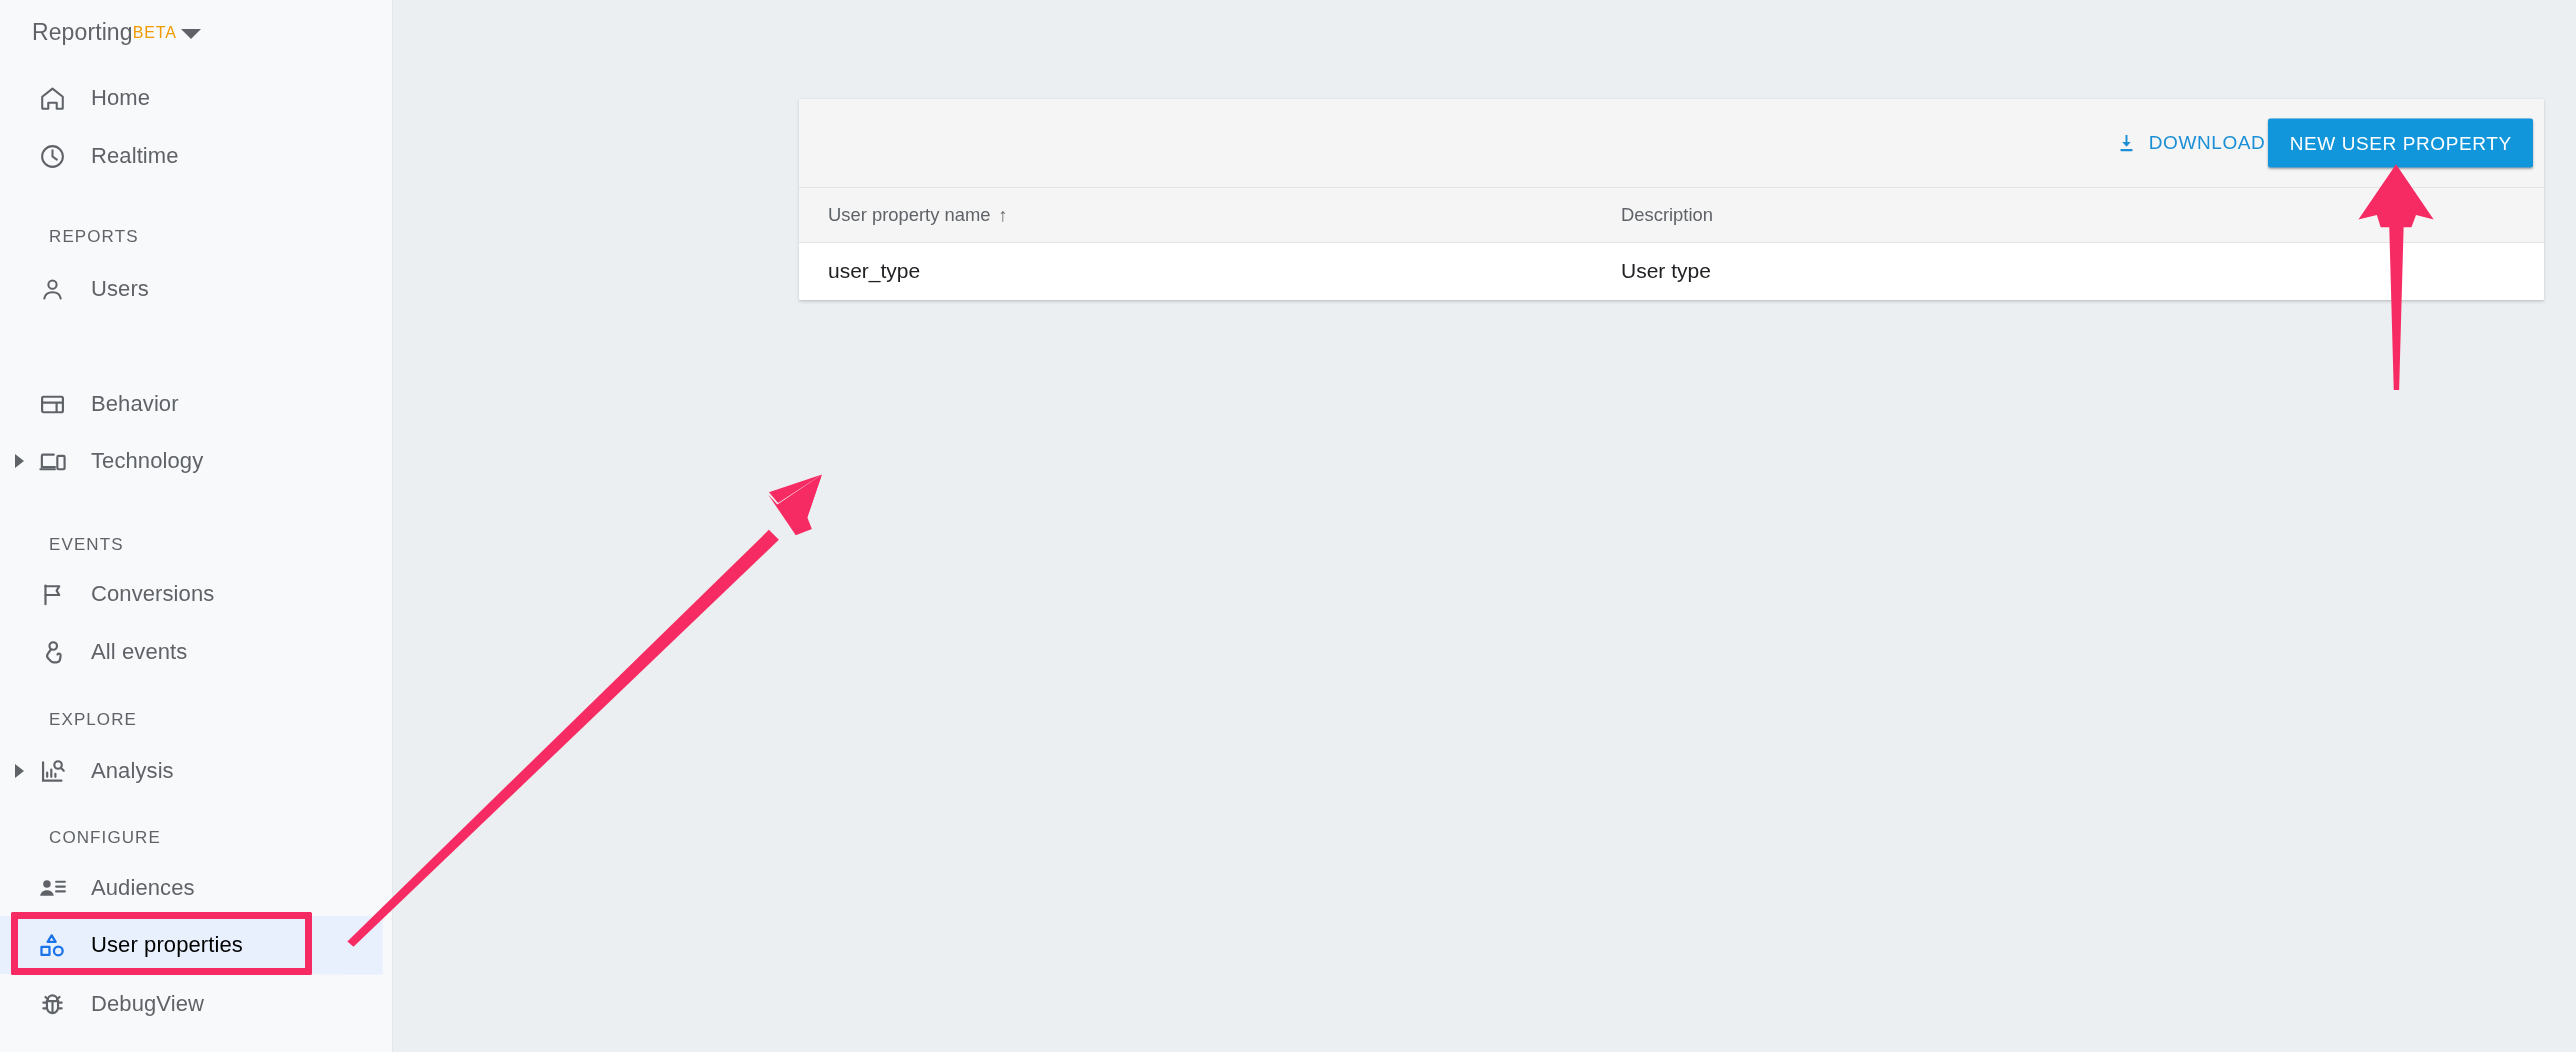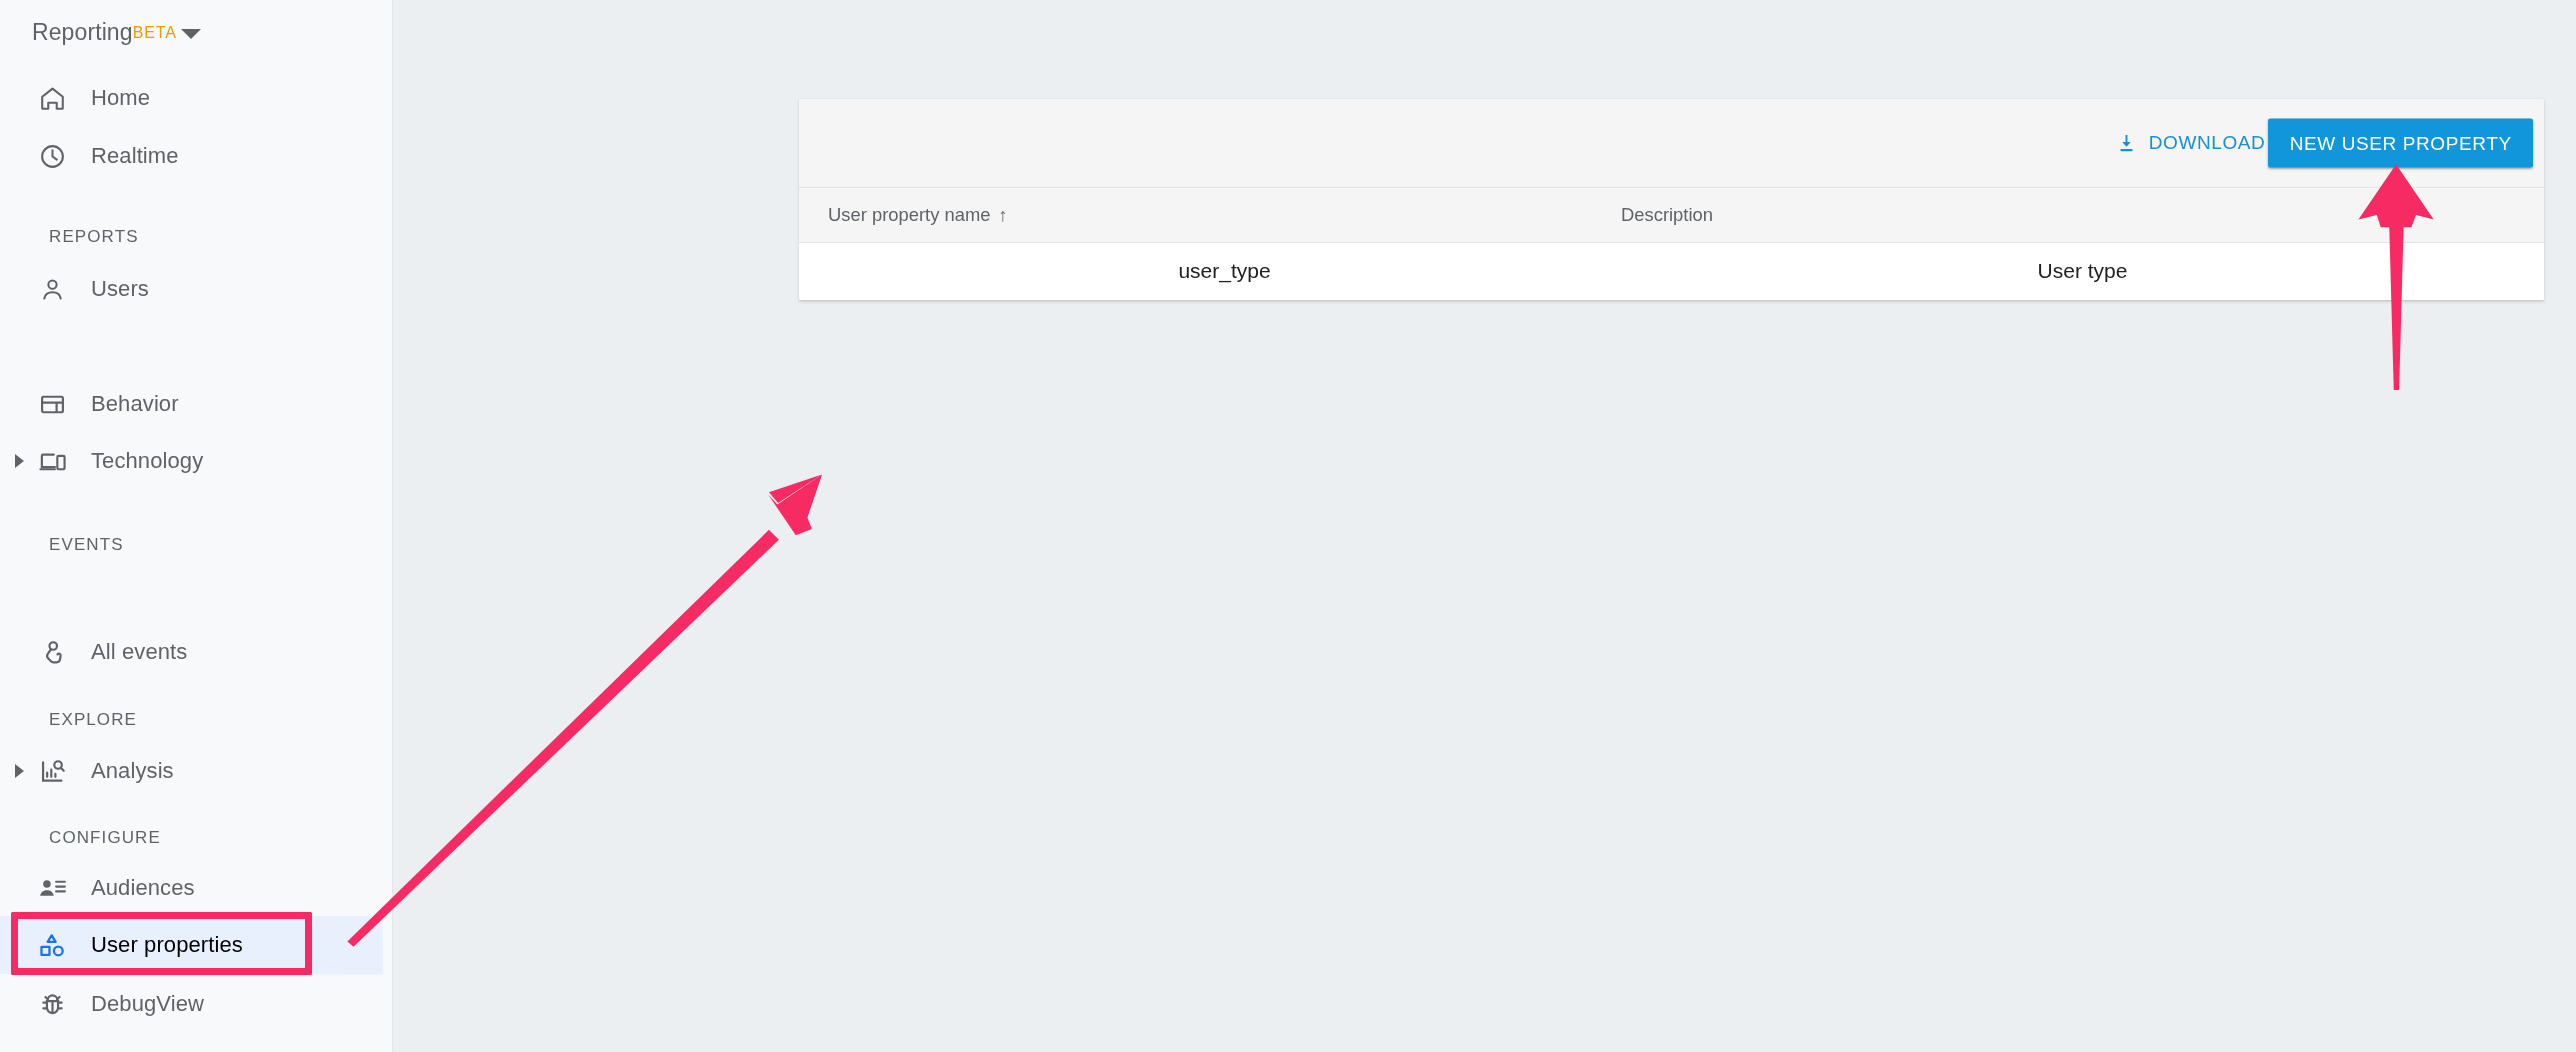--- a/index.html
+++ b/index.html
@@ -93,21 +93,21 @@
     height: 49px; padding: 0 21.5px;
     background: #1196db; color: #ffffff;
     border: none; border-radius: 2.3px; cursor: pointer;
     font-size: 19px; letter-spacing: 0.6px; text-transform: uppercase;
     box-shadow: 0 1.5px 3.1px rgba(0,0,0,0.22), 0 0.8px 1.5px rgba(0,0,0,0.14);
     white-space: nowrap;
     font-family: "Liberation Sans", sans-serif;
   }
 
   #table { width: 100%; }
-  .trow { display: flex; align-items: center; height: 55px; text-align: center; }
+  .trow { display: flex; align-items: center; height: 55px; }
   #table-header-row { background: #f5f5f5; border-bottom: 0.8px solid #e4e4e4; }
   #table-header-row .cell {
     font-size: 18.4px; color: #5f6368; display: flex; align-items: center; gap: 7.7px;
   }
   .tbody-row { background: #ffffff; height: 55px; }
   .tbody-row .cell { font-size: 21px; color: #202124; }
   .col-name { flex: 0 0 822px; padding-left: 29px; }
   .col-desc { flex: 1 1 auto; }
   .sort-arrow { font-size: 18.4px; color: #5f6368; line-height: 1; }
 
@@ -182,20 +182,29 @@
           <path d="M14 16.6H3.2V7.2c0-.5.4-.9.9-.9h9"></path>
           <path d="M2 18.4h12"></path>
           <rect x="16" y="7.4" width="6" height="11" rx="1"></rect>
         </svg>
       </span>
       <span class="nav-label">Technology</span>
     </div>
 
     <div class="nav-section-label" style="top:535px">EVENTS</div>
 
+    <div class="nav-item" style="top:565px">
+      <span class="nav-icon">
+        <svg viewBox="0 0 24 24" fill="none" stroke="#5f6368" stroke-width="1.8" stroke-linecap="round" stroke-linejoin="round">
+          <path d="M6.2 20V4.6"></path>
+            <path d="M6.2 5.2h11.4l-2.2 3.6 2.2 3.6H6.2"></path>
+        </svg>
+      </span>
+      <span class="nav-label">Conversions</span>
+    </div>
 
     <div class="nav-item" style="top:623px">
       <span class="nav-icon">
         <svg viewBox="0 0 24 24" fill="none" stroke="#5f6368" stroke-width="1.8" stroke-linecap="round" stroke-linejoin="round">
           <circle cx="12.6" cy="6.6" r="3.1"></circle>
           <path d="M10.6 9.6 8.2 13c-.9 1.2-.8 2.9.3 4l2.2 2.2c.6.6 1.4.9 2.2.9h2.4c1.5 0 2.8-1.1 3-2.6l.4-3c.1-.9-.5-1.6-1.4-1.6-.5 0-1 .3-1.2.7"></path>
         </svg>
       </span>
       <span class="nav-label">All events</span>
     </div>

